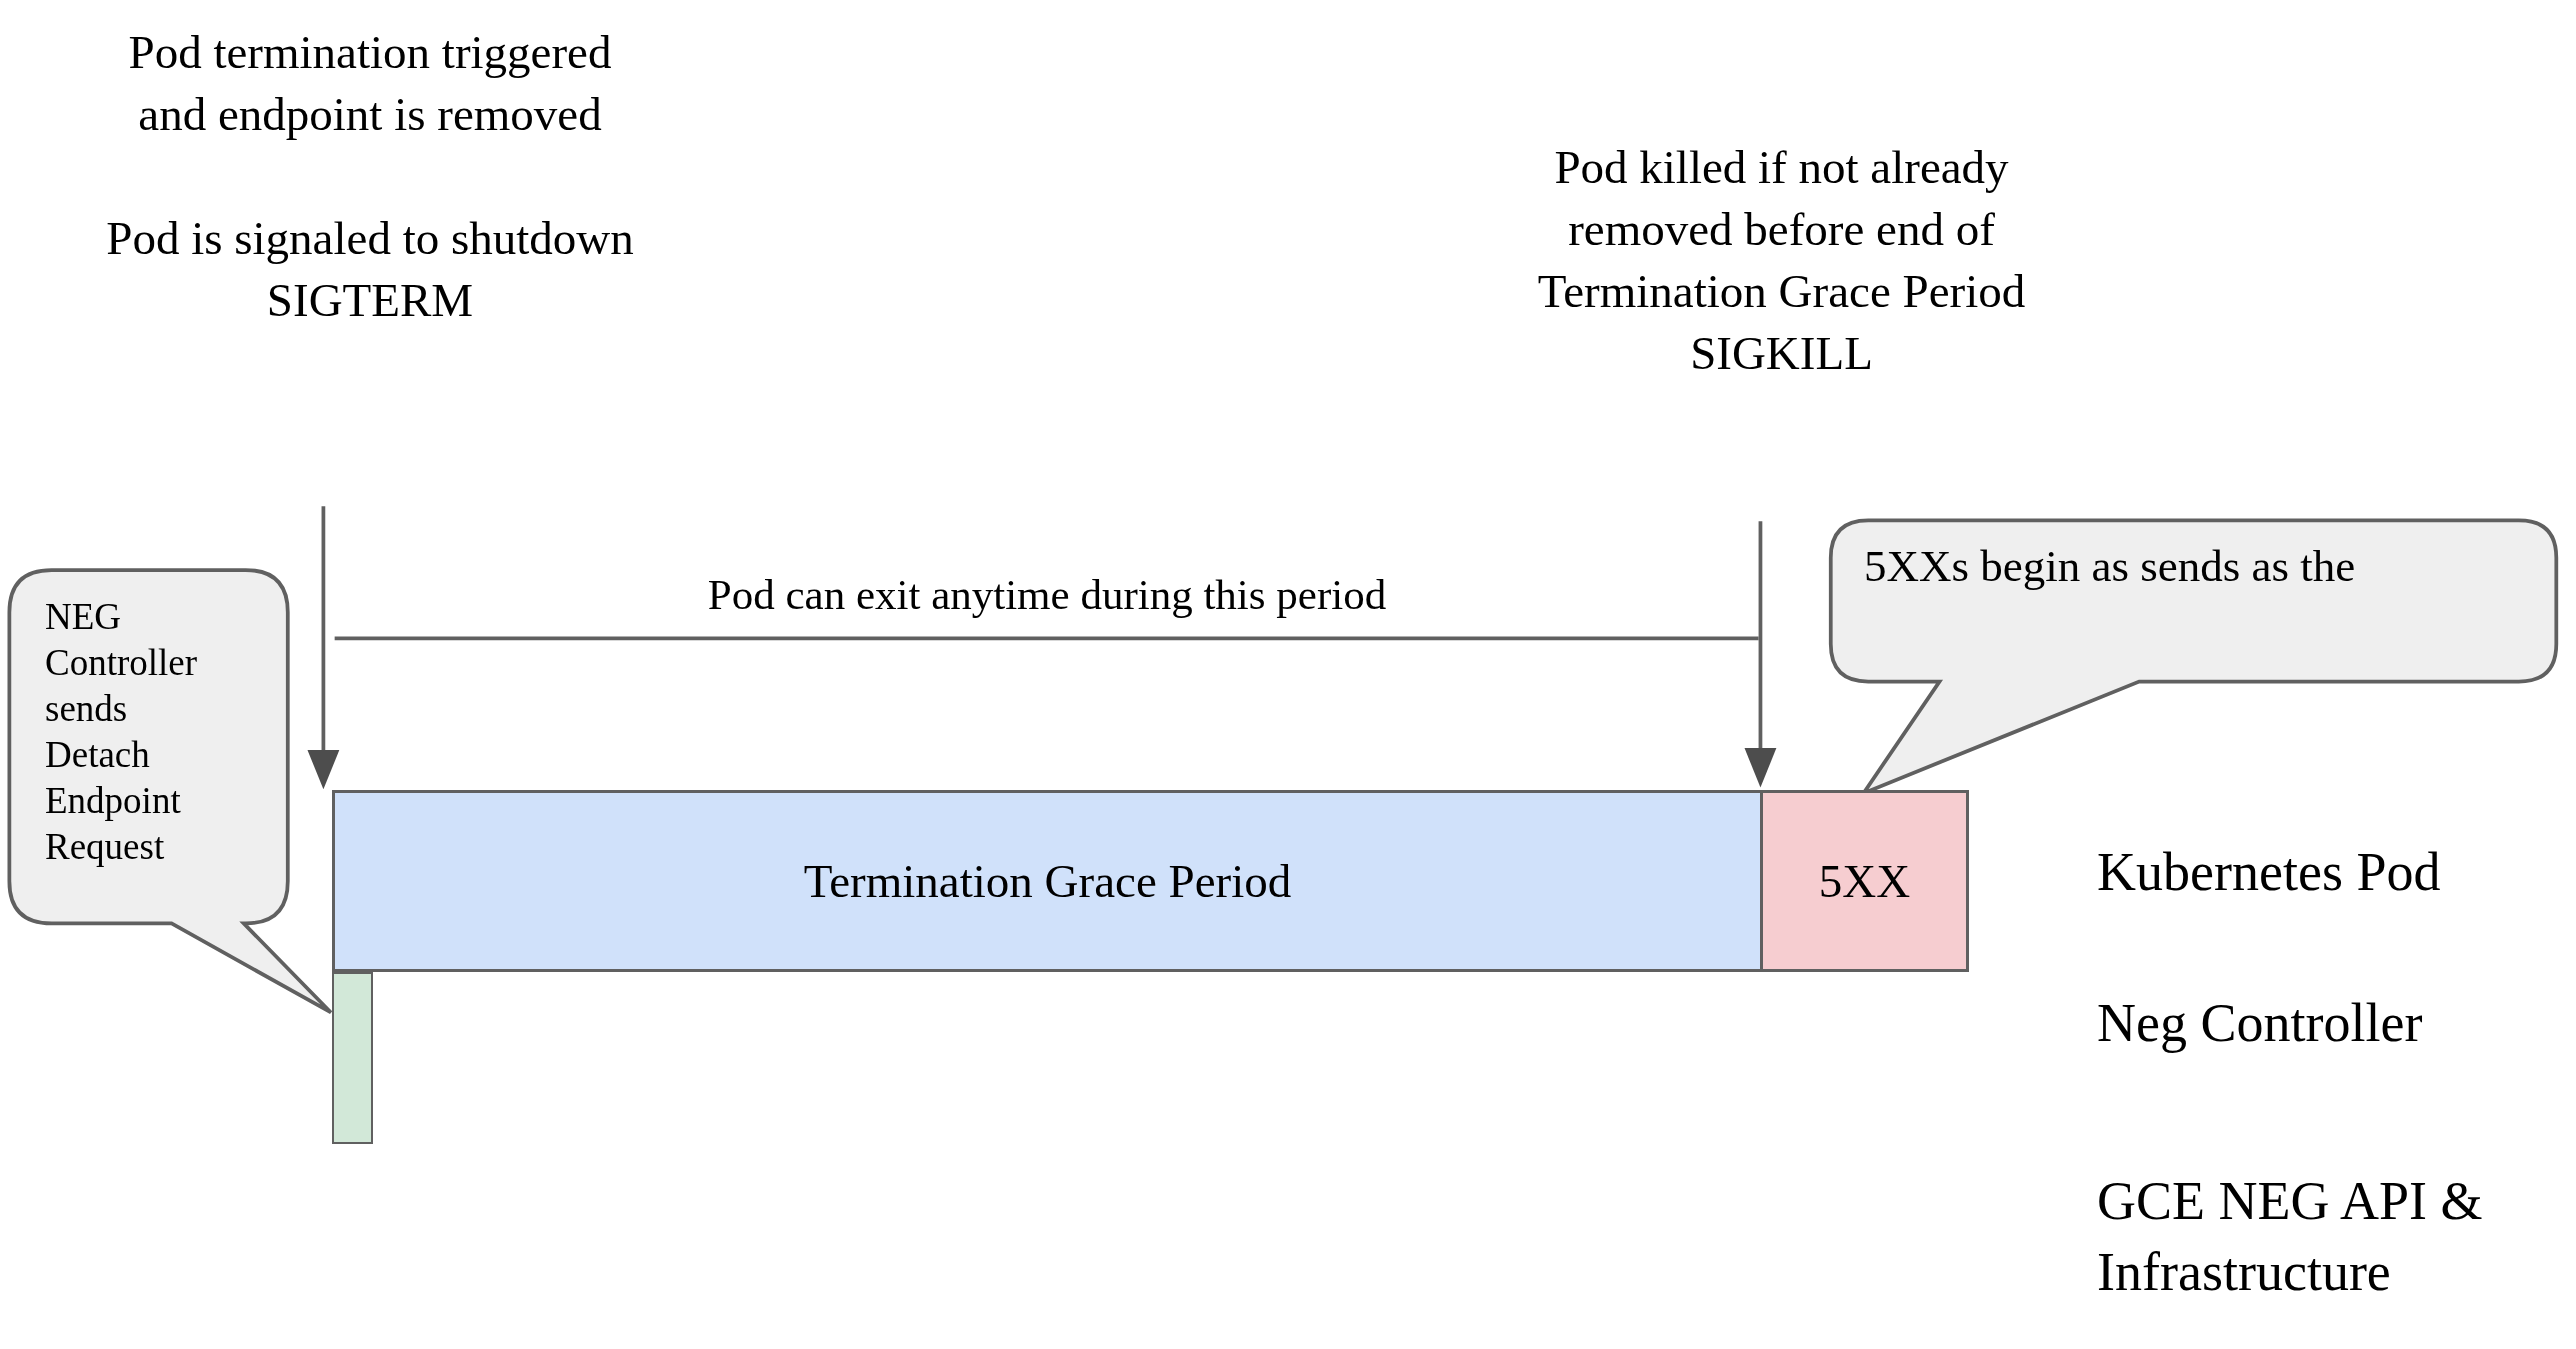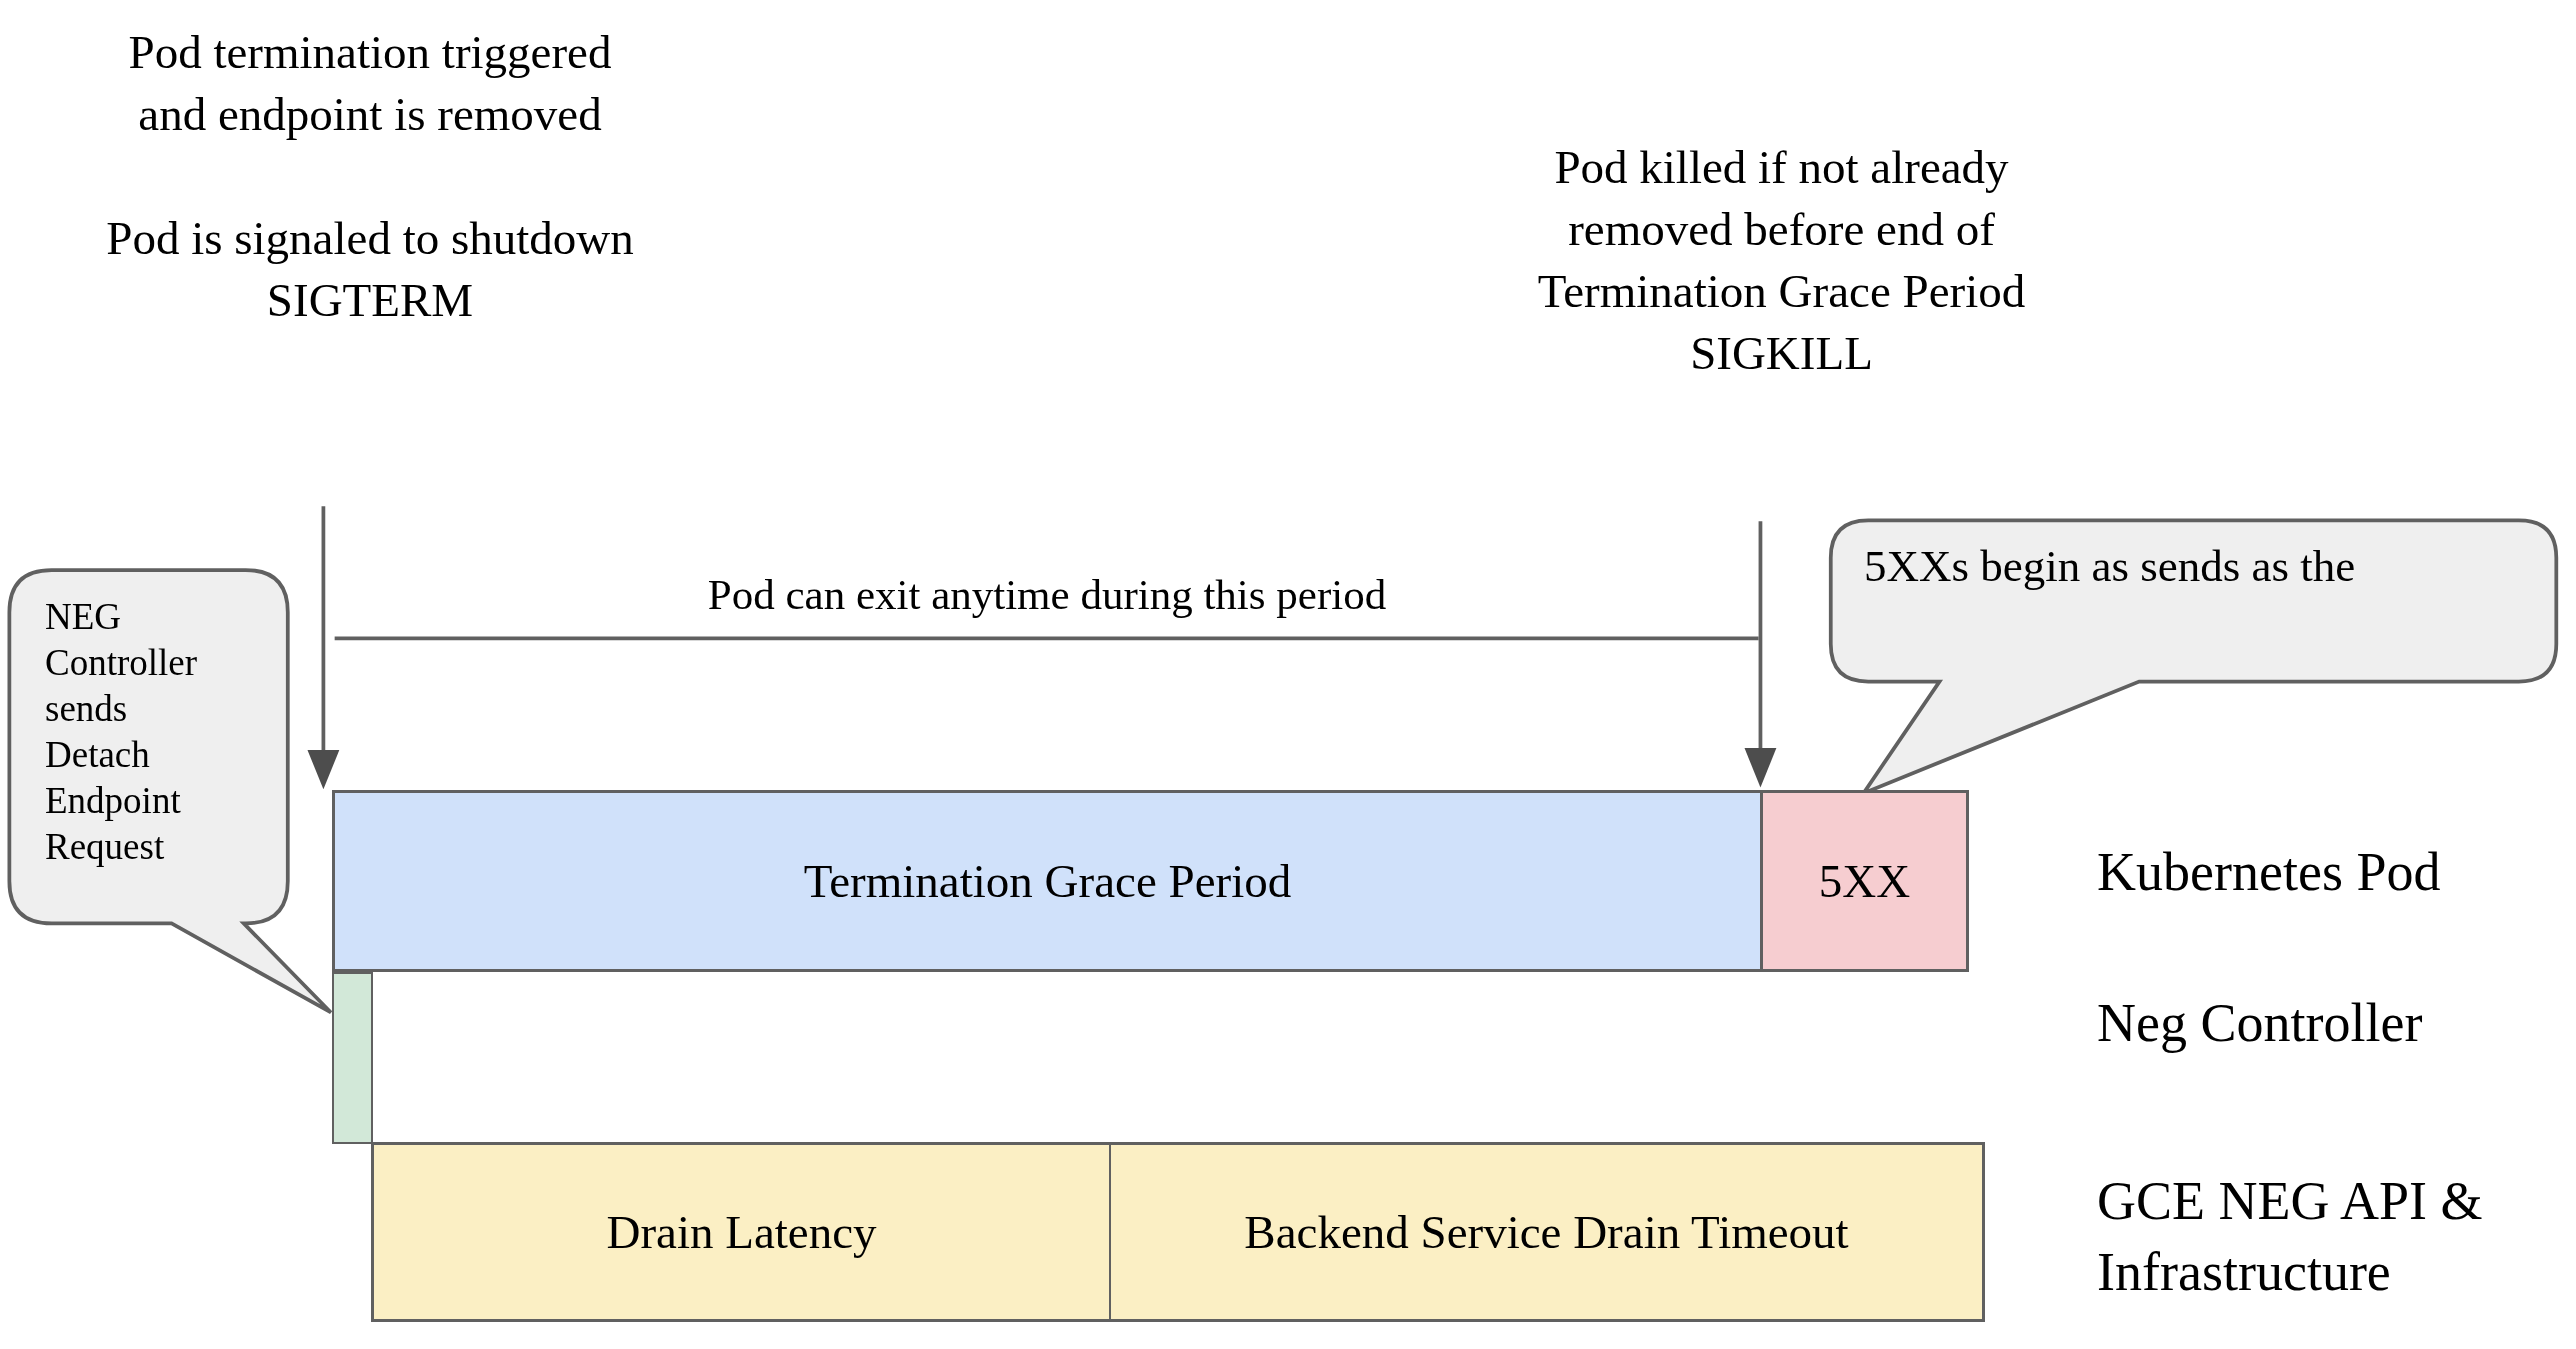--- a/index.html
+++ b/index.html
@@ -127,28 +127,20 @@
     <div class="bar-cell" id="cell-grace">
       <span>Termination Grace Period</span>
     </div>
     <div class="bar-cell" id="cell-5xx">
       <span>5XX</span>
     </div>
   </div>
 
   <div class="abs" id="strip-detach"></div>
 
-  <div class="abs" id="bar-gce">
-    <div class="bar-cell" id="cell-drain-latency">
-      <span>Drain Latency</span>
-    </div>
-    <div class="bar-cell" id="cell-backend-drain">
-      <span>Backend Service Drain Timeout</span>
-    </div>
-  </div>
 
   <div class="abs row-label" style="top:804px;margin-top:35px;">Kubernetes Pod</div>
   <div class="abs row-label" style="top:990px;">Neg Controller</div>
   <div class="abs row-label" id="row-label-gce" style="top:1166px;">
     <span>GCE NEG API &amp;</span><br>
     <span>Infrastructure</span>
   </div>
 
 </div>
 

